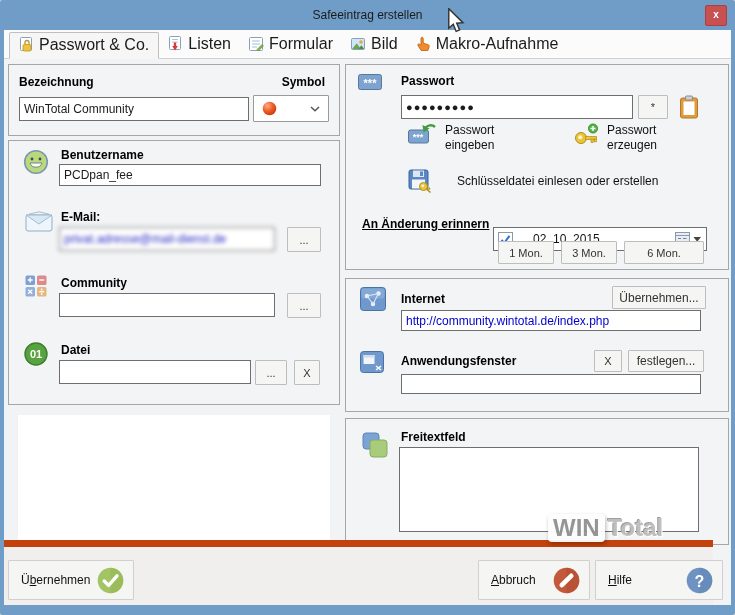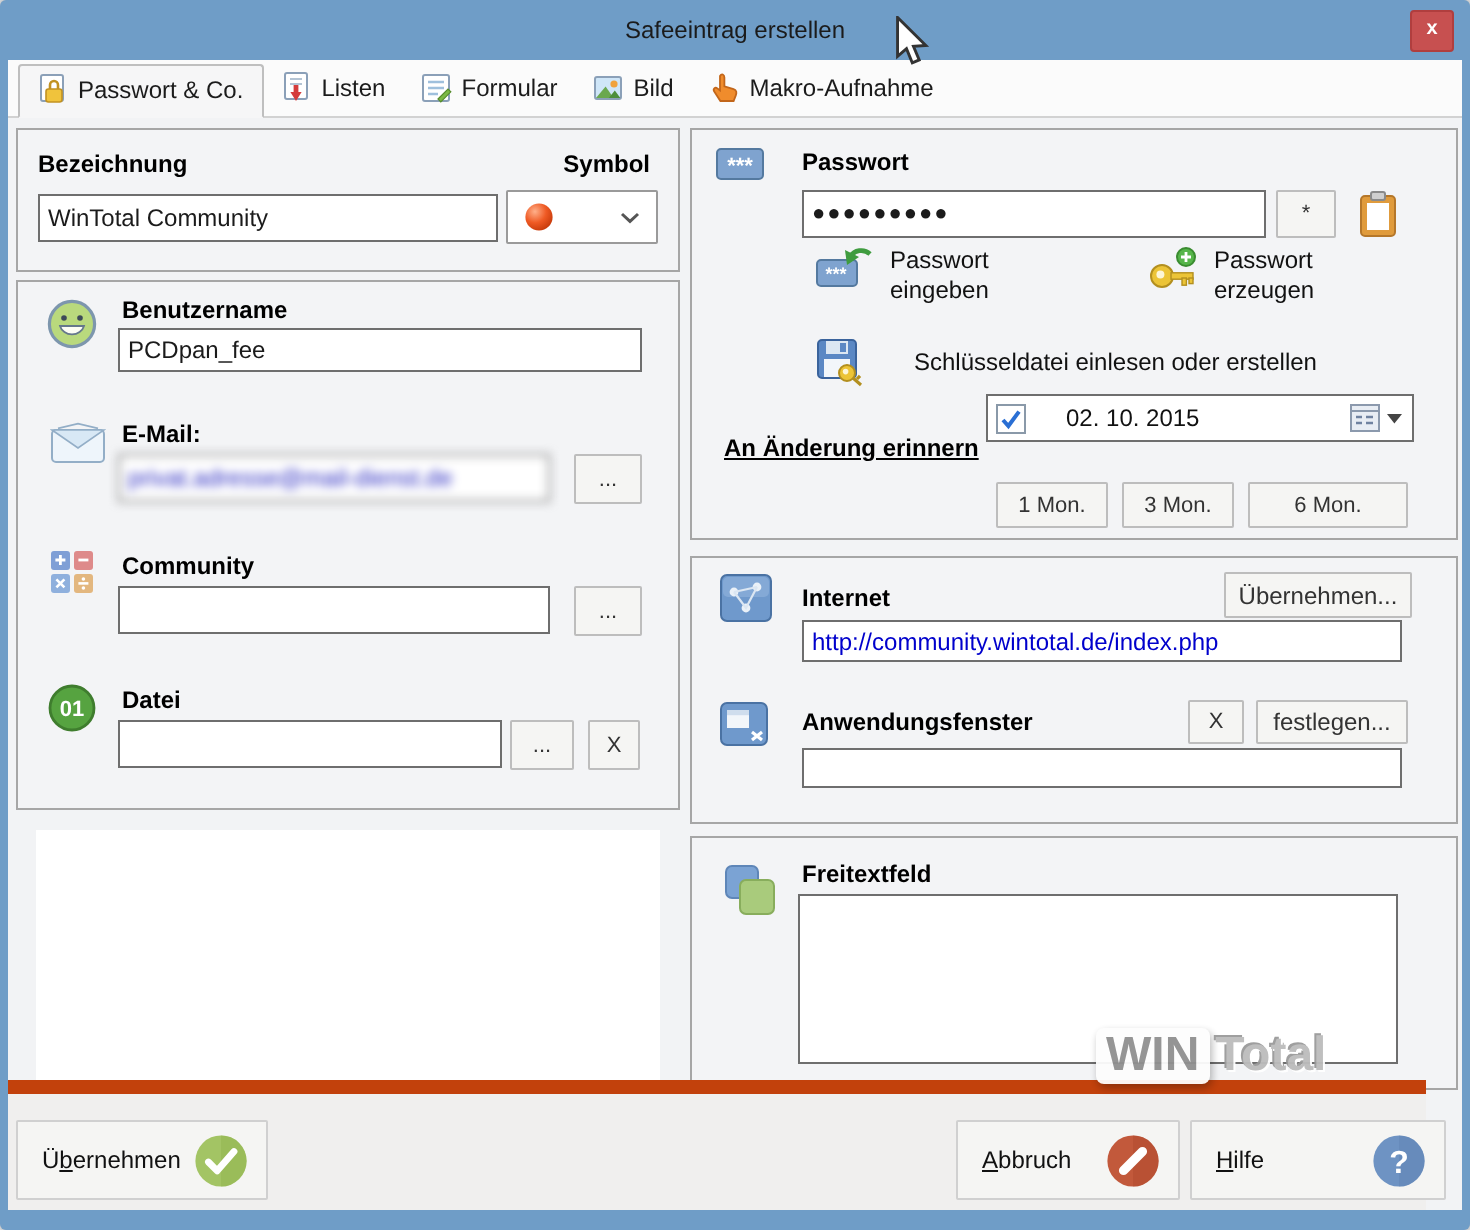--- a/index.html
+++ b/index.html
@@ -17,21 +17,21 @@
     background:#c75050;border:1px solid #b03e3e;border-radius:2px;color:#fff;
     font-size:10px;font-weight:bold;text-align:center;line-height:17px;cursor:default;}
   .cursor{position:absolute;left:447px;top:8px;width:18px;height:26px;z-index:50;}
 
   .client{position:absolute;left:4px;right:4px;top:30px;bottom:10px;
     background:#f2f3f5;}
 
   
   .tabbar{position:absolute;top:0;left:0;right:0;height:28px;background:#fbfbfb;
     border-bottom:1px solid #d2d2d2;display:flex;align-items:flex-end;padding-left:5px;}
-  .tab{display:flex;align-items:center;gap:5px;font-size:12px;color:#1b1b1b;
+  .tab{display:flex;align-items:center;gap:5px;font-size:16px;color:#1b1b1b;
     padding:5px 9px 6px 8px;height:27px;box-sizing:border-box;cursor:default;}
   .tab.active{background:#f6f6f7;border:1px solid #bfbfbf;border-bottom:1px solid #f6f6f7;
     border-radius:2px 2px 0 0;margin-bottom:-1px;}
   .tab svg{flex:0 0 auto;}
 
   
   .group{position:absolute;background:#f3f4f6;border:1px solid #a6a6a6;}
   .abs{position:absolute;}
   .lbl{position:absolute;font-size:12px;font-weight:bold;color:#000;white-space:nowrap;}
   input.box{position:absolute;border:1px solid #6e6e6e;background:#fff;
@@ -246,21 +246,21 @@
             <rect x="12" y="2.5" width="3" height="4.5" fill="#5b88c4"></rect>
             <rect x="4" y="10.5" width="13" height="9" fill="#f2f6fa"></rect>
             <circle cx="15.5" cy="17.5" r="4" fill="#ecc437" stroke="#b38f1f"></circle>
             <circle cx="14.8" cy="16.8" r="1.4" fill="#fdf6d8"></circle>
             <path d="M18.5,20 l4,3.5 M20.5,20.5 l1.5,-1.6" stroke="#b38f1f" stroke-width="1.6"></path>
           </svg>
         <div class="t">Schlüsseldatei einlesen oder erstellen</div>
       </div>
 
       <div class="lbl u" style="left:16px;top:152px;">An Änderung erinnern</div>
-      <div class="datefield" style="left:147px;top:132px;width:214px;height:24px;gap:20px;">
+      <div class="datefield" style="left:147px;top:162px;width:214px;height:24px;gap:20px;">
         <span class="checkbox">
           <svg width="11" height="11">
               <path d="M1.5,6 L4.2,9 L9.5,1.8" fill="none" stroke="#2a6fd4" stroke-width="2"></path>
             </svg>
         </span>
         <span class="dtxt">02. 10. 2015</span>
         <svg width="27" height="16">
             <rect x="0.5" y="1.5" width="14" height="13" fill="#e8edf4" stroke="#8b99ad"></rect>
             <path d="M0.5,4.5 h14" stroke="#8b99ad"></path>
             <path d="M3,7.5 h3 M8,7.5 h3.5 M3,10.5 h3 M8,10.5 h3.5" stroke="#6f82a0" stroke-width="1.2"></path>

